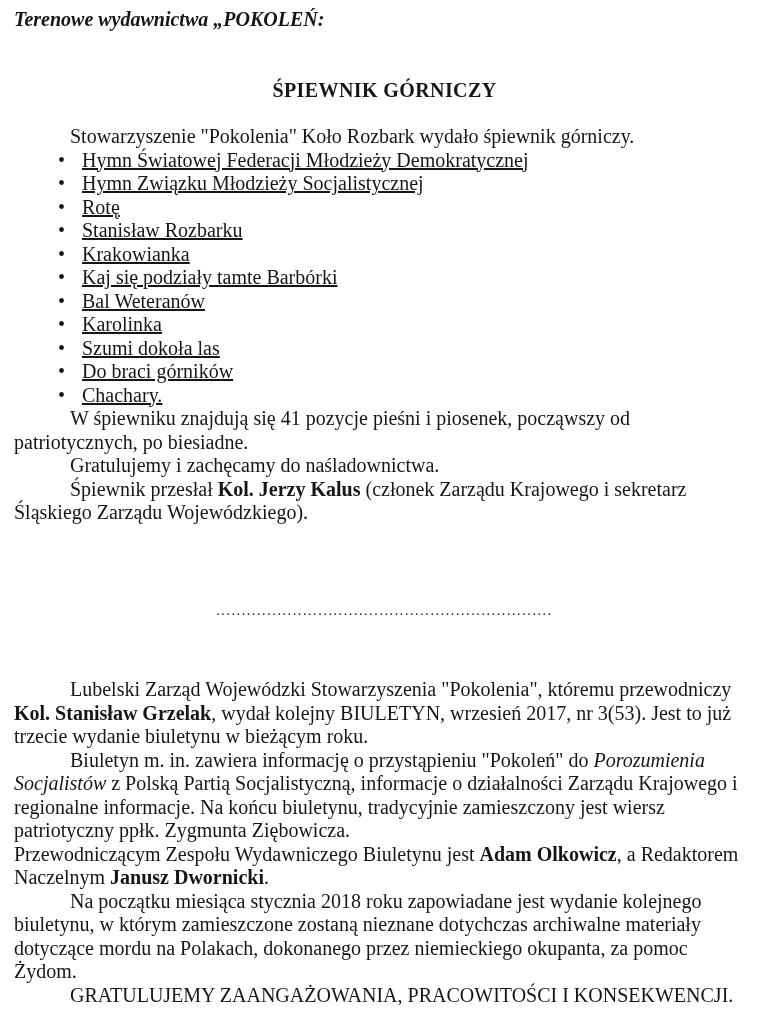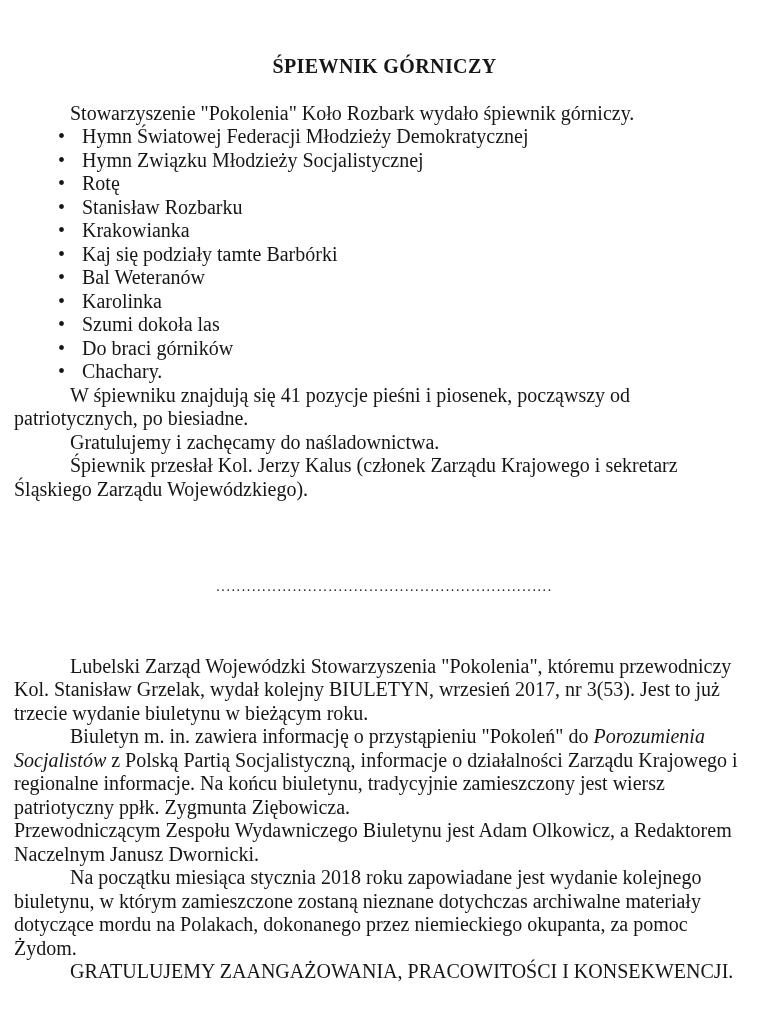--- a/index.html
+++ b/index.html
@@ -22,43 +22,44 @@
   .title {
     margin: 47px 0 23px 0;
     text-align: center;
     font-size: 20px;
     font-weight: bold;
     letter-spacing: 0.4px;
   }
   .para { margin: 0; }
   .indent { text-indent: 56px; }
   .song-list { margin: 0; padding: 0; list-style: none; }
-  .song-list li { position: relative; padding-left: 68px; }
+  .song-list li { position: relative; padding-left: 68px; text-decoration: underline; }
   .song-list li::before {
     content: "\2022";
     position: absolute;
     left: 44px;
     top: 0;
   }
   .divider {
     margin: 74px 0 56px 0;
     text-align: center;
     font-size: 14px;
     letter-spacing: 1.6px;
     white-space: nowrap;
     color: #222;
   }
-  .b { font-weight: normal; text-align: right; }
+  .b { font-weight: bold; text-align: right; }
   .i { font-style: italic; }
 </style>
 </head>
 <body>
 
 <div class="page">
 
+  <p class="tagline">Terenowe wydawnictwa „POKOLEŃ:</p>
 
   <h1 class="title">ŚPIEWNIK GÓRNICZY</h1>
 
   <p class="para indent">Stowarzyszenie "Pokolenia" Koło Rozbark wydało śpiewnik górniczy.</p>
 
   <ul class="song-list">
     <li>Hymn Światowej Federacji Młodzieży Demokratycznej</li>
     <li>Hymn Związku Młodzieży Socjalistycznej</li>
     <li>Rotę</li>
     <li>Stanisław Rozbarku</li>

